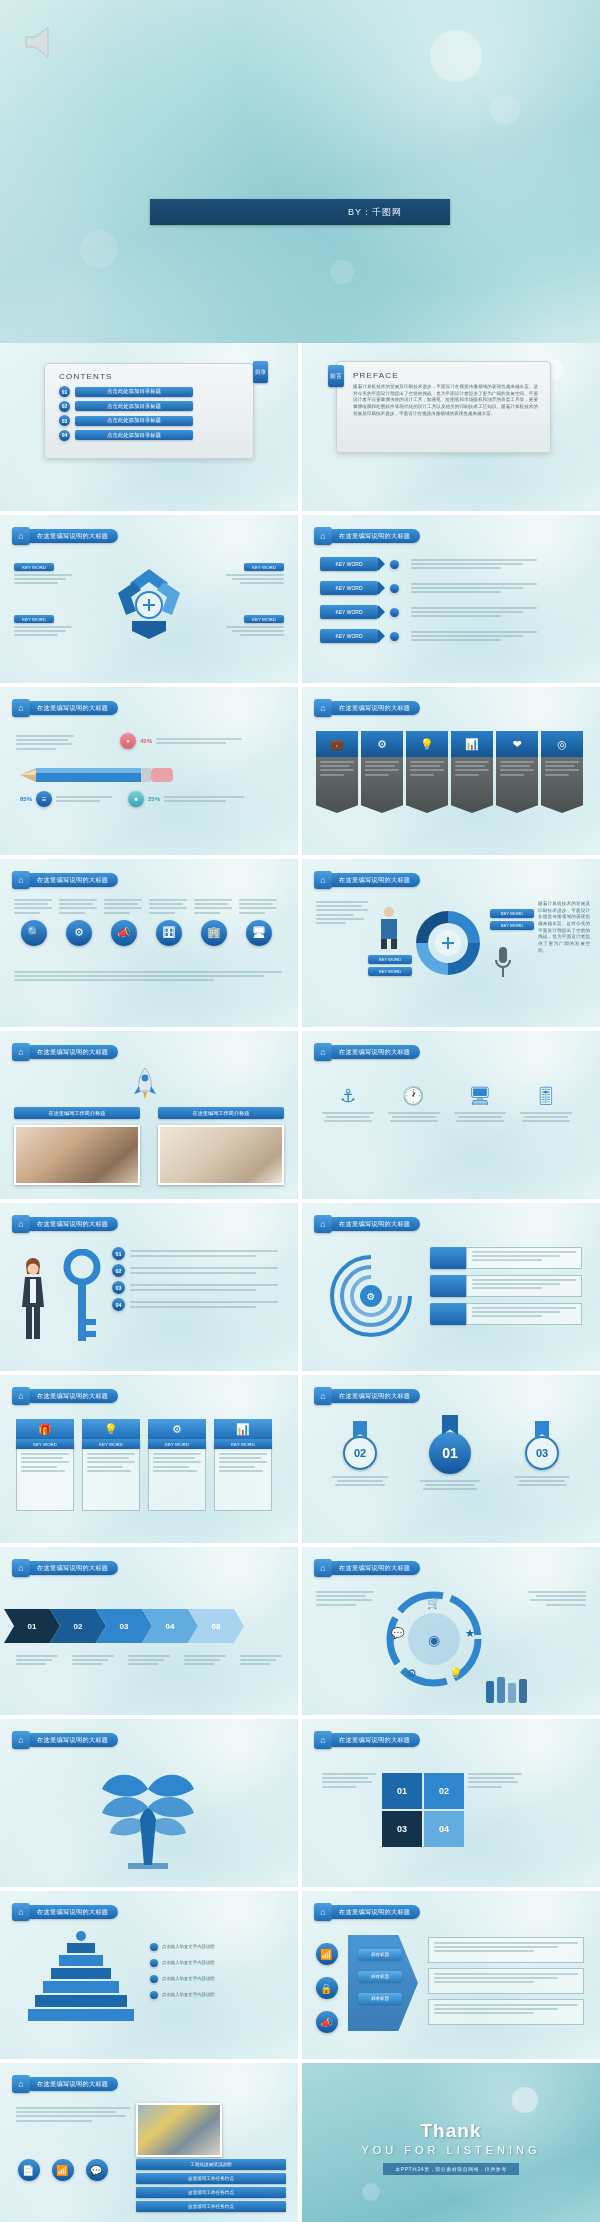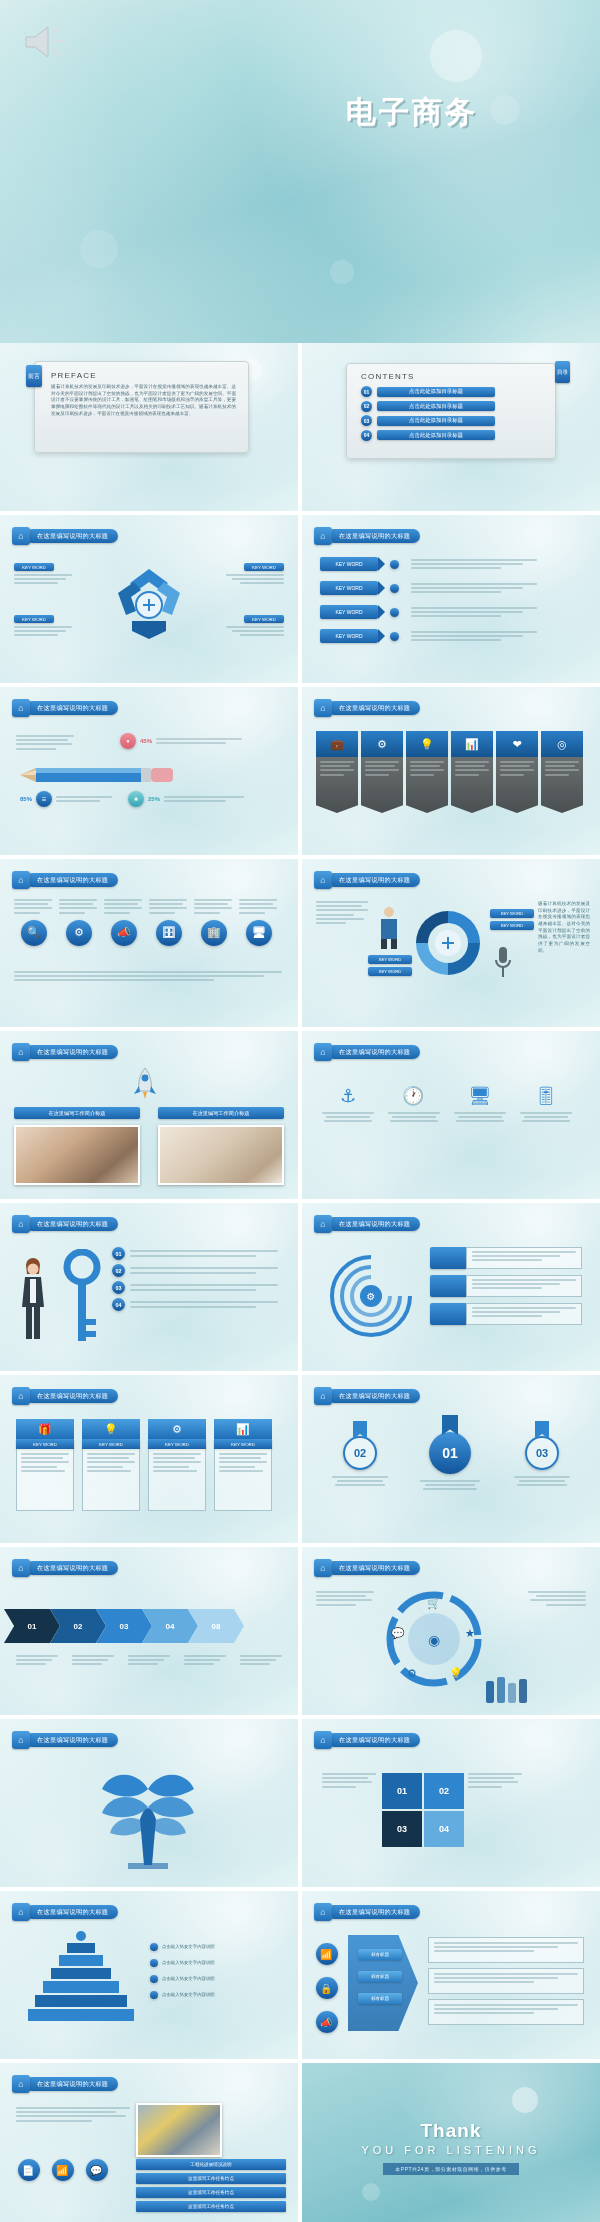--- a/index.html
+++ b/index.html
@@ -143,40 +143,29 @@
       <path d="M4 15 H13 L26 5 V35 L13 25 H4 Z" fill="#d8dfe2" stroke="#b9c5c9" stroke-width="1"></path>
       <g stroke="#d8dfe2" stroke-width="2.4" stroke-linecap="round">
         <line x1="31" y1="10" x2="38" y2="5"></line>
         <line x1="33" y1="19" x2="42" y2="19"></line>
         <line x1="31" y1="28" x2="38" y2="33"></line>
       </g>
     </svg>
   </div>
 
   <div class="cover-title-wrap">
-    <div class="cover-title">电子商务</div>
+  </div>
+  <div class="by-bar">
+    <span>BY：千图网</span>
   </div>
 </div>
 
 <div class="grid">
 
   <div class="row">
-
-    <div class="slide">
-      <div class="sdot" style="left:240px;top:16px;width:22px;height:22px;"></div>
-      <div style="position:absolute;left:26px;top:22px;width:16px;height:22px;border-radius:2px;
-                  background:linear-gradient(180deg,#4a9fe0,#1a5fa8);box-shadow:0 1px 2px rgba(0,0,0,.3);
-                  display:flex;align-items:center;justify-content:center;color:#fff;font-size:6px;z-index:3;">
-        <span>前言</span>
-      </div>
-      <div class="panel" style="position:absolute;left:34px;top:18px;width:215px;height:92px;padding:9px 12px 8px 16px;">
-        <div style="font-size:8px;color:#3c4a50;letter-spacing:1.2px;">PREFACE</div>
-        <div class="mini" style="margin-top:4px;text-align:justify;max-height:62px;overflow:hidden;color:#4a6b77;">随着计算机技术的发展及印刷技术进步，平面设计在视觉传播领域的表现也越来越丰富。这对今天的平面设计都提出了空前的挑战，也为平面设计者提供了更为广阔的发展空间。平面设计者不仅要掌握传统的设计工具，如画笔、绘图笔和市场版权和油墨的质量工具等，更要掌握电脑和绘图软件等现代化的设计工具以及相关的印刷技术工艺知识。随着计算机技术的发展及印刷技术进步，平面设计在视觉传播领域的表现也越来越丰富。</div>
-      </div>
-    </div>
 
     <div class="slide">
       <div style="position:absolute;right:30px;top:18px;width:15px;height:22px;border-radius:2px;
                   background:linear-gradient(180deg,#4a9fe0,#1a5fa8);box-shadow:0 1px 2px rgba(0,0,0,.3);
                   display:flex;align-items:center;justify-content:center;color:#fff;font-size:5.5px;z-index:3;">
         <span>目录</span>
       </div>
       <div class="panel" style="position:absolute;left:44px;top:20px;width:210px;height:96px;padding:8px 14px;">
         <div style="font-size:8px;color:#3c4a50;letter-spacing:1.2px;">CONTENTS</div>
         <div style="margin-top:5px;display:flex;flex-direction:column;gap:3.5px;">
@@ -190,20 +179,33 @@
           </div>
           <div style="display:flex;align-items:center;gap:5px;">
             <div class="circ" style="width:11px;height:11px;font-size:5px;">03</div>
             <div class="blue-chip" style="width:118px;height:10px;">点击此处添加目录标题</div>
           </div>
           <div style="display:flex;align-items:center;gap:5px;">
             <div class="circ" style="width:11px;height:11px;font-size:5px;">04</div>
             <div class="blue-chip" style="width:118px;height:10px;">点击此处添加目录标题</div>
           </div>
         </div>
+      </div>
+    </div>
+
+    <div class="slide">
+      <div class="sdot" style="left:240px;top:16px;width:22px;height:22px;"></div>
+      <div style="position:absolute;left:26px;top:22px;width:16px;height:22px;border-radius:2px;
+                  background:linear-gradient(180deg,#4a9fe0,#1a5fa8);box-shadow:0 1px 2px rgba(0,0,0,.3);
+                  display:flex;align-items:center;justify-content:center;color:#fff;font-size:6px;z-index:3;">
+        <span>前言</span>
+      </div>
+      <div class="panel" style="position:absolute;left:34px;top:18px;width:215px;height:92px;padding:9px 12px 8px 16px;">
+        <div style="font-size:8px;color:#3c4a50;letter-spacing:1.2px;">PREFACE</div>
+        <div class="mini" style="margin-top:4px;text-align:justify;max-height:62px;overflow:hidden;color:#4a6b77;">随着计算机技术的发展及印刷技术进步，平面设计在视觉传播领域的表现也越来越丰富。这对今天的平面设计都提出了空前的挑战，也为平面设计者提供了更为广阔的发展空间。平面设计者不仅要掌握传统的设计工具，如画笔、绘图笔和市场版权和油墨的质量工具等，更要掌握电脑和绘图软件等现代化的设计工具以及相关的印刷技术工艺知识。随着计算机技术的发展及印刷技术进步，平面设计在视觉传播领域的表现也越来越丰富。</div>
       </div>
     </div>
   </div>
 
   <div class="row">
 
     <div class="slide">
       <div class="shead">
         <div class="hicon">⌂</div>
         <div class="hbar">

